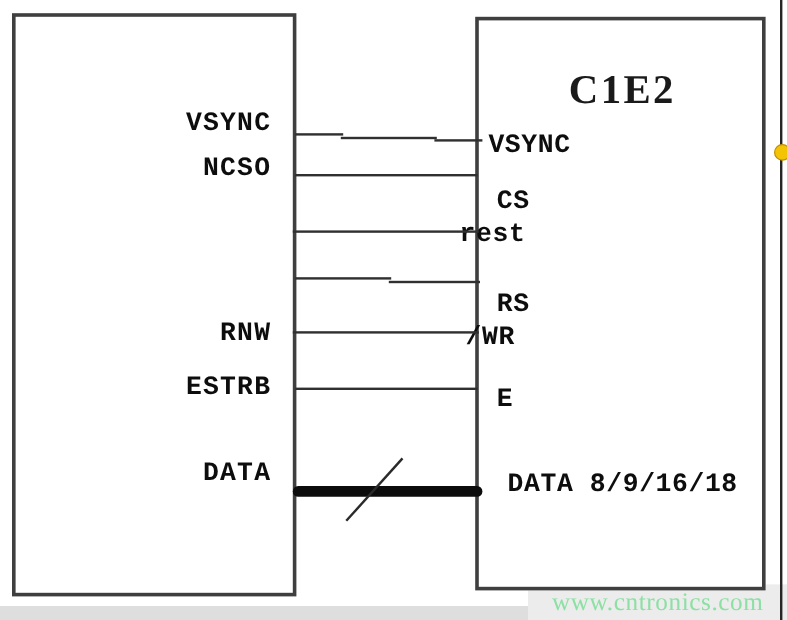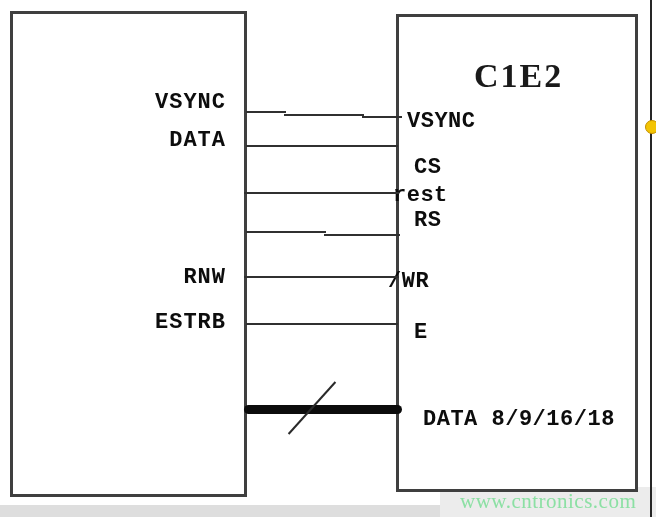--- a/index.html
+++ b/index.html
@@ -78,31 +78,32 @@
 
   <div class="bottom-strip"></div>
   <div class="wm-band"></div>
 
   <div class="box box-left"></div>
   <div class="box box-right"></div>
 
   <div class="chip-title">C1E2</div>
 
   <div class="pin-l" style="top:91px">VSYNC</div>
-  <div class="pin-l" style="top:129px">DATA</div>
+  <div class="pin-l" style="top:129px">NCSO</div>
   <div class="pin-l" style="top:266px">RNW</div>
   <div class="pin-l" style="top:311px">ESTRB</div>
+  <div class="pin-l" style="top:383px">DATA</div>
 
   <div class="pin-r" style="left:407px;top:110px">VSYNC</div>
   <div class="pin-r" style="left:414px;top:156px">CS</div>
-  <div class="pin-r" style="left:393px;top:184px">rest</div>
-  <div class="pin-r" style="left:414px;top:209px">RS</div>
+  <div class="pin-r" style="left:383px;top:184px">rest</div>
+  <div class="pin-r" style="left:414px;top:242px">RS</div>
   <div class="pin-r" style="left:388px;top:270px">/WR</div>
   <div class="pin-r" style="left:414px;top:321px">E</div>
-  <div class="pin-r" style="left:423px;top:408px">DATA 8/9/16/18</div>
+  <div class="pin-r" style="left:423px;top:392px">DATA 8/9/16/18</div>
 
   <div class="wire" style="left:246px;top:111px;width:40px"></div>
   <div class="wire" style="left:284px;top:114px;width:80px"></div>
   <div class="wire" style="left:362px;top:116px;width:40px"></div>
 
   <div class="wire" style="left:246px;top:145px;width:152px"></div>
   <div class="wire" style="left:244px;top:192px;width:155px"></div>
 
   <div class="wire" style="left:246px;top:231px;width:80px"></div>
   <div class="wire" style="left:324px;top:234px;width:76px"></div>

